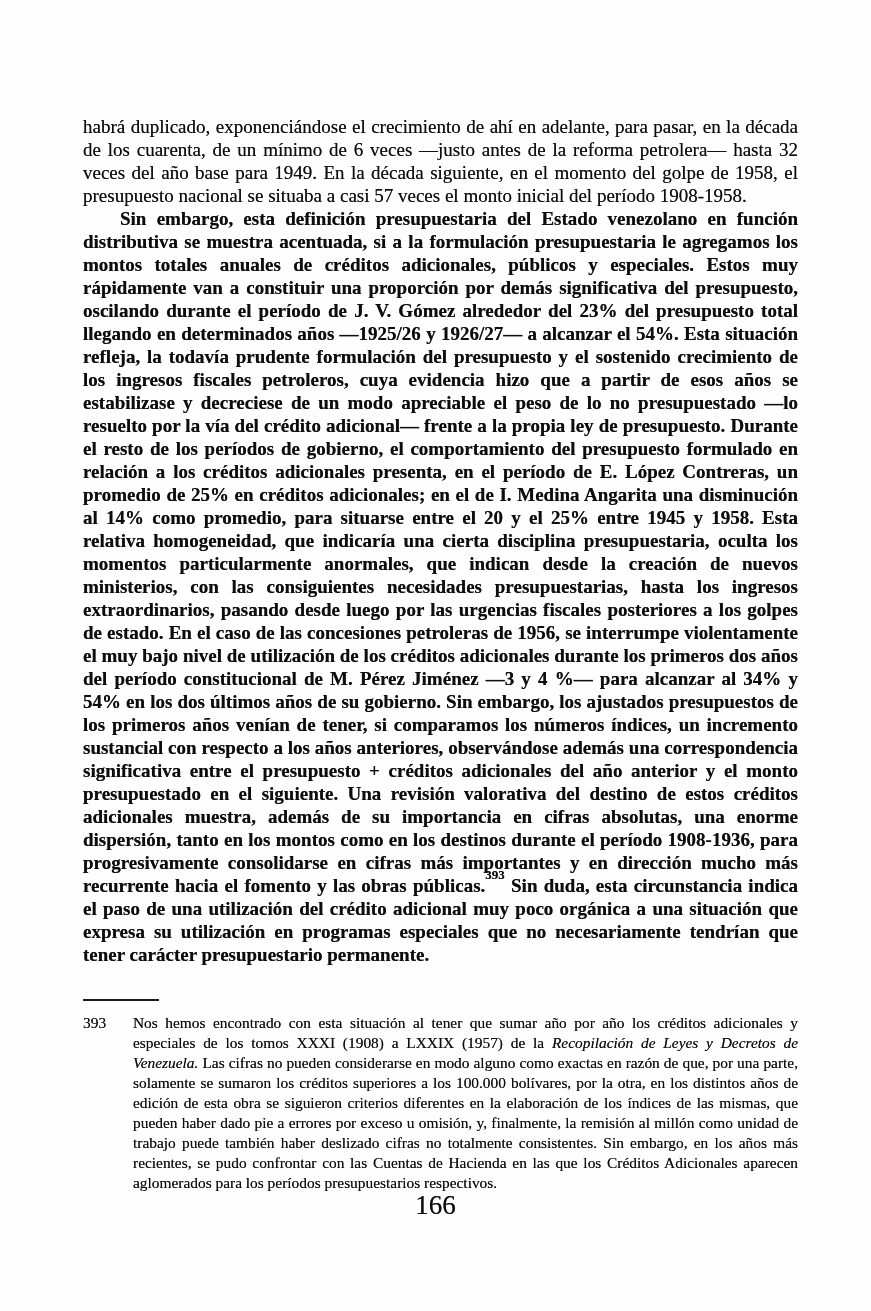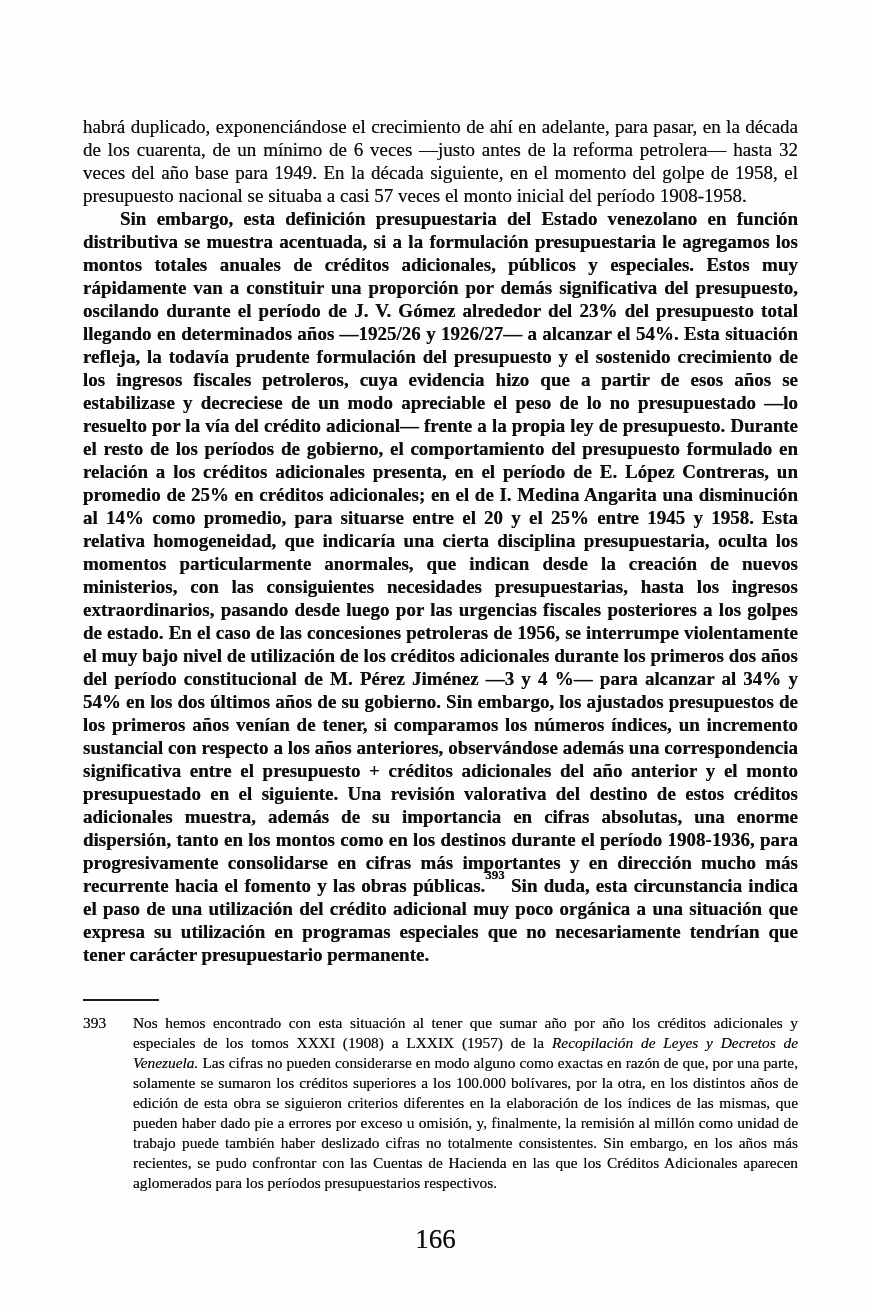--- a/index.html
+++ b/index.html
@@ -52,21 +52,21 @@
   .fn-num { flex: 0 0 50px; width: 50px; }
   .fn-text {
     flex: 1;
     text-align: justify;
     hyphens: auto;
     -webkit-hyphens: auto;
   }
   .fn-text i { font-style: italic; }
   .page-number {
     position: absolute;
-    left: 0; top: 1224px; width: 871px;
+    left: 0; top: 1190px; width: 871px;
     text-align: center;
     font-size: 27px;
   }
 </style>
 </head>
 <body>
 
 <div class="page">
 
   <div class="main-text" lang="es">

